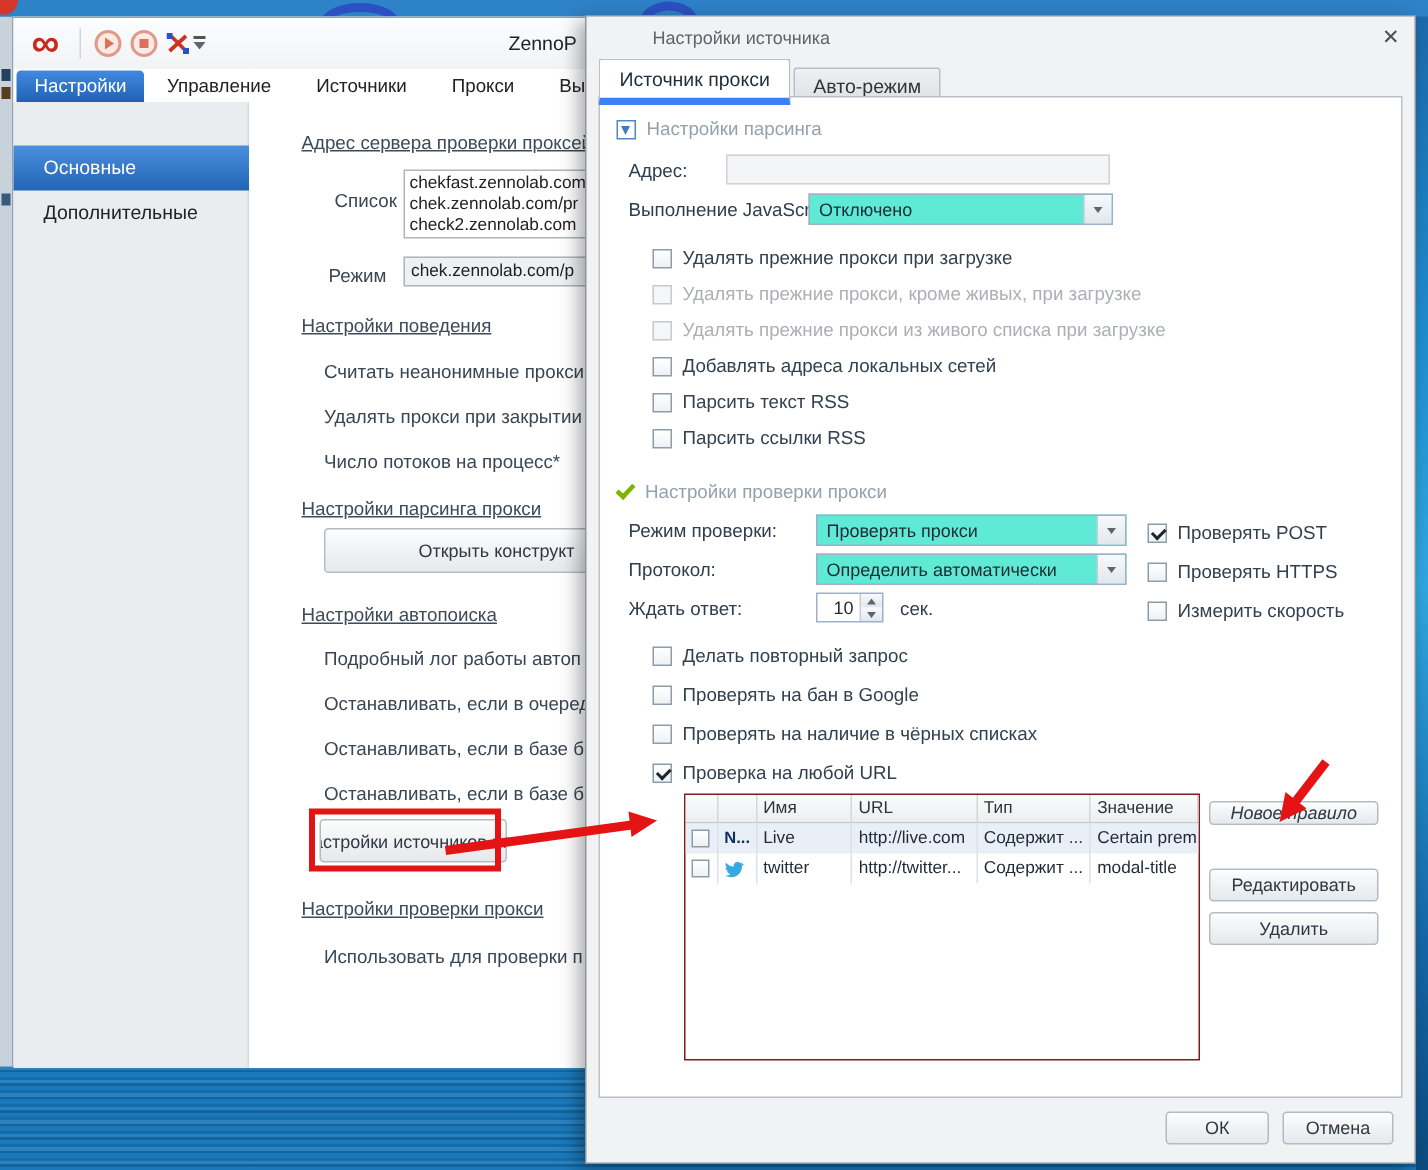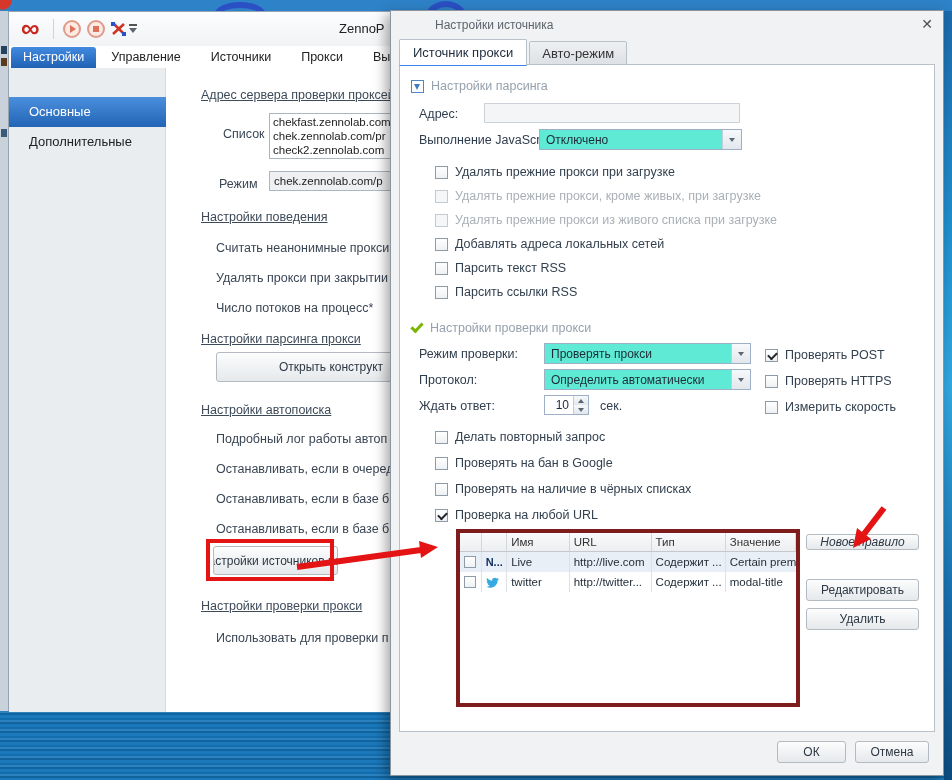--- a/index.html
+++ b/index.html
@@ -64,21 +64,21 @@
         border-radius:3px; font-size:12px; color:#2e3944; white-space:nowrap; overflow:hidden; cursor:default; }
 
   
   .dlg { position:absolute; left:390px; top:10px; width:554px; height:766px; background:#f1f2f3;
         border:1px solid #8b959f; box-shadow:-4px 4px 12px rgba(0,0,0,.35); z-index:20; }
   .dlg-title { position:absolute; left:12px; top:7px; font-size:12px; color:#5c646c;margin-left:32px; }
   .dlg-close { position:absolute; right:10px; top:5px; font-size:14px; color:#4a4f54; cursor:default; }
   .dtabs { position:absolute; left:8px; top:27px; display:flex; align-items:flex-end; }
   .dtab { font-size:13px; padding:4px 12px; background:linear-gradient(180deg,#eef0f2,#dde0e4);
         border:1px solid #bac0c7; color:#333; margin-left:2px; border-radius:2px 2px 0 0; position:relative; top:1px; }
-  .dtab.active { background:#fff; border-bottom:1px solid #3b82f6; color:#1e2c3c; padding:5px 13px; z-index:2; margin-left:0; top:1px; }
+  .dtab.active { background:#fff; border-bottom:5px solid #3b82f6; color:#1e2c3c; padding:5px 13px; z-index:2; margin-left:0; top:1px; }
   .dpage { position:absolute; left:8px; top:53px; width:536px; height:668px; background:#fff; border:1px solid #bac0c7; }
 
   .shead { position:absolute; display:flex; align-items:center; gap:7px; font-size:12.5px; color:#95a1ad; white-space:nowrap; }
   .ic-parse { width:13px; height:13px; border:1px solid #4d87c8; background:#fff; position:relative; flex:0 0 auto; }
   .ic-parse::after { content:""; position:absolute; left:2px; top:3px; border-left:3.5px solid transparent;
         border-right:3.5px solid transparent; border-top:6px solid #3f7cc4; }
   .ic-green { width:12px; height:7px; border-left:3px solid #7cb400; border-bottom:3px solid #7cb400;
         transform:rotate(-47deg); flex:0 0 auto; margin-top:-4px; }
   .dlabel { position:absolute; font-size:12.5px; color:#2f3d4c; white-space:nowrap; }
   .dinput { position:absolute; background:#f4f5f6; border:1px solid #ccd2d8; height:20px; }
@@ -99,21 +99,21 @@
 
   .cbrow { position:absolute; display:flex; align-items:center; gap:7px; height:14px; }
   .cb { width:13px; height:13px; border:1px solid #8e9ba8; background:linear-gradient(180deg,#fff,#eef1f3);
         position:relative; flex:0 0 auto; }
   .cb.checked::after { content:""; position:absolute; left:2px; top:2.5px; width:7px; height:4px;
         border-left:2px solid #20262c; border-bottom:2px solid #20262c; transform:rotate(-45deg); }
   .cbl { font-size:12.5px; color:#33414f; white-space:nowrap; }
   .cbrow.disabled .cb { border-color:#c5cacf; background:#f5f6f7; }
   .cbrow.disabled .cbl { color:#aab0b6; }
 
-  .rtable { position:absolute; left:56px; top:464px; width:344px; height:178px; border:4px solid #7f1d1d; background:#fff; overflow:hidden; }
+  .rtable { position:absolute; left:56px; top:464px; width:344px; height:178px; border:1px solid #7f1d1d; background:#fff; overflow:hidden; }
   .thead { display:flex; height:19px; background:linear-gradient(180deg,#fafbfc,#eceef0); border-bottom:1px solid #c3c9cf; }
   .trow { display:flex; height:20px; align-items:center; }
   .trow.r0 { background:#e9eff6; }
   .tc { height:100%; padding:2px 4px; font-size:11.5px; color:#1f2a36; white-space:nowrap; overflow:hidden;
         border-right:1px solid #dde1e5; display:flex; align-items:center; }
   .thead .tc { color:#333; border-right:1px solid #d2d7db; }
   .c0{width:22px;justify-content:center;} .c1{width:26px;} .c2{width:64px;} .c3{width:84px;} .c4{width:76px;} .c5{width:72px;border-right:none;}
   .cb.small { width:12px; height:12px; }
   .favtext { color:#0f2f5f; font-weight:bold; font-size:11px; }
 

